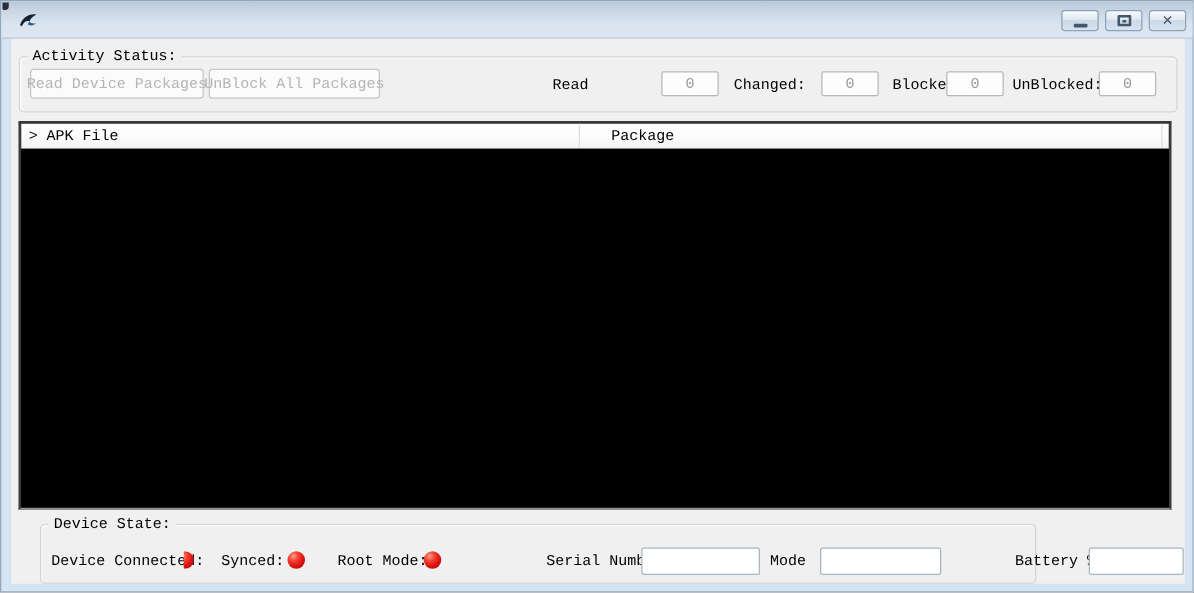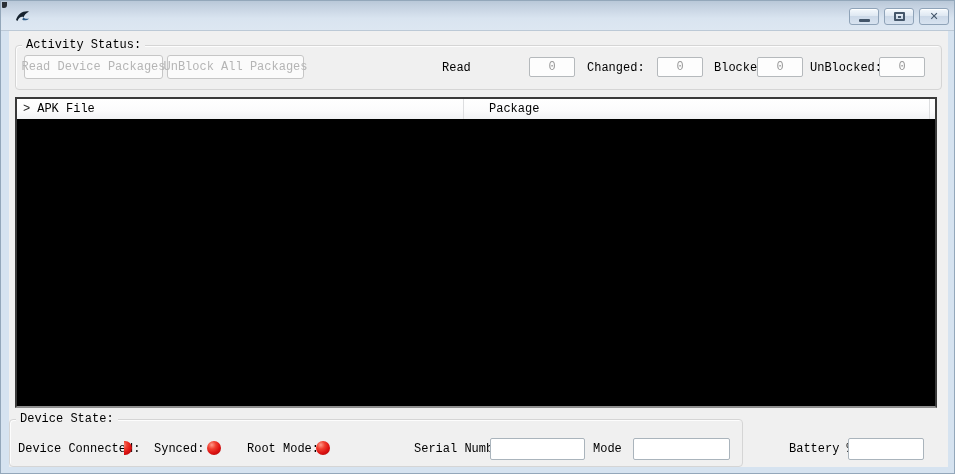--- a/index.html
+++ b/index.html
@@ -57,21 +57,21 @@
     position:absolute;
     border:1px solid #d5d5d5; border-radius:4px;
     box-shadow:inset 1px 1px 0 rgba(255,255,255,.85);
   }
   .groupbox-label {
     position:absolute; top:-9px; left:6px;
     background:#f0f0f0; padding:0 4px;
     font-size:12px; color:#000; line-height:16px; white-space:nowrap;
   }
   .gb-activity { left:6px; top:14px; width:927px; height:45px; }
-  .gb-device   { left:0; top:388px; width:734px; height:48px; }
+  .gb-device   { left:23px; top:388px; width:797px; height:48px; }
 
   
   .act-btn {
     position:absolute; top:9px; height:24px;
     border:1px solid #c6c6c6; border-radius:3px;
     background:#fbfbfb; color:#b5b5b5;
     font-family:"Liberation Mono", monospace; font-size:12px;
     display:flex; align-items:center; justify-content:center;
     white-space:nowrap; padding:0 8px;
   }

